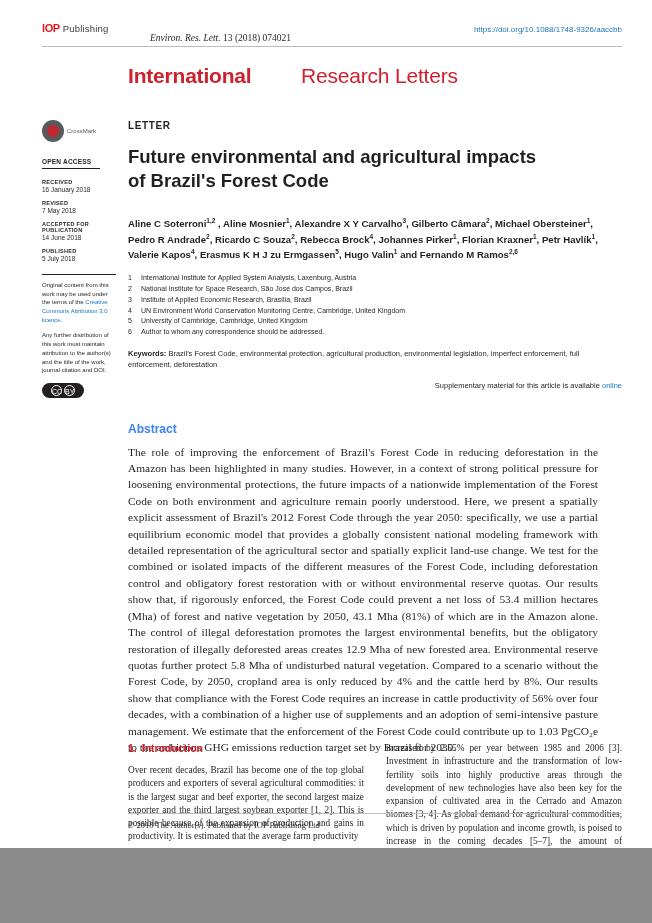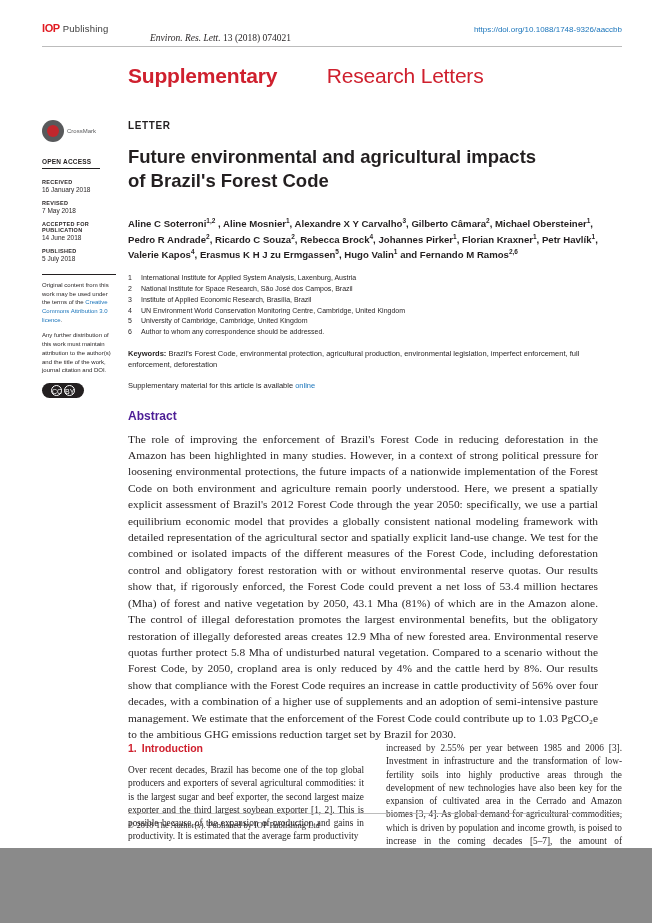--- a/index.html
+++ b/index.html
@@ -251,29 +251,30 @@
     line-height: 1.5;
     color: #231f20;
     margin-bottom: 10px;
     max-width: 470px;
   }
   .keywords b { font-weight: bold; }
   .supp {
     font-family: "Liberation Sans", sans-serif;
     font-size: 7.5px;
     color: #231f20;
-    margin-bottom: 19px;
+    margin-bottom: 32px;
+    text-align: right;
   }
   .supp a { color: #1b75bb; text-decoration: none; }
 
   .abstract-head {
     font-family: "Liberation Sans", sans-serif;
     font-size: 12px;
     font-weight: bold;
-    color: #4c1d95;
+    color: #3b82f6;
     margin-bottom: 8px;
   }
   .abstract-body {
     font-family: "Liberation Serif", serif;
     font-size: 11.4px;
     line-height: 1.44;
     text-align: justify;
     color: #231f20;
     max-width: 470px;
   }
@@ -334,21 +335,21 @@
       <span class="iop-word">Publishing</span>
     </div>
     <div class="journal-ref">
       <span>Environ. Res. Lett.</span><span class="nonital"> 13 (2018) 074021</span>
     </div>
     <a class="doi-link" href="#">https://doi.org/10.1088/1748-9326/aaccbb</a>
   </div>
   <div class="rule-top"></div>
 
   <div class="masthead">
-    <b>Supplementary</b><span class="light"> Research Letters</span>
+    <b>International</b><span class="light"> Research Letters</span>
   </div>
 
   <div class="leftcol">
     <div class="crossmark">
       <div class="cm-circle"></div>
       <div class="cm-label">CrossMark</div>
     </div>
     <div class="open-access">OPEN ACCESS</div>
 
     <div class="hist">

